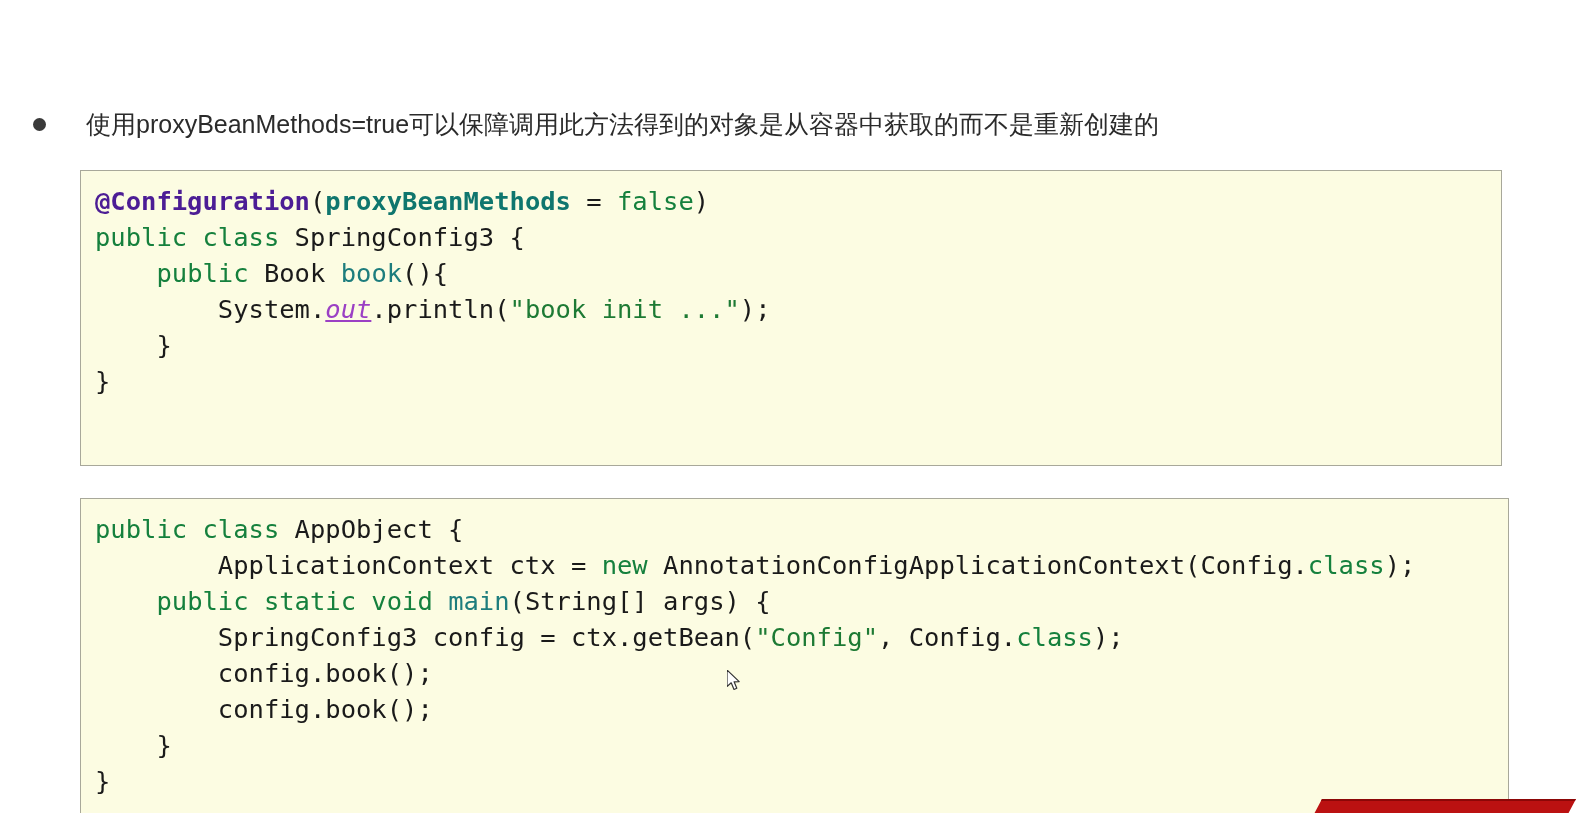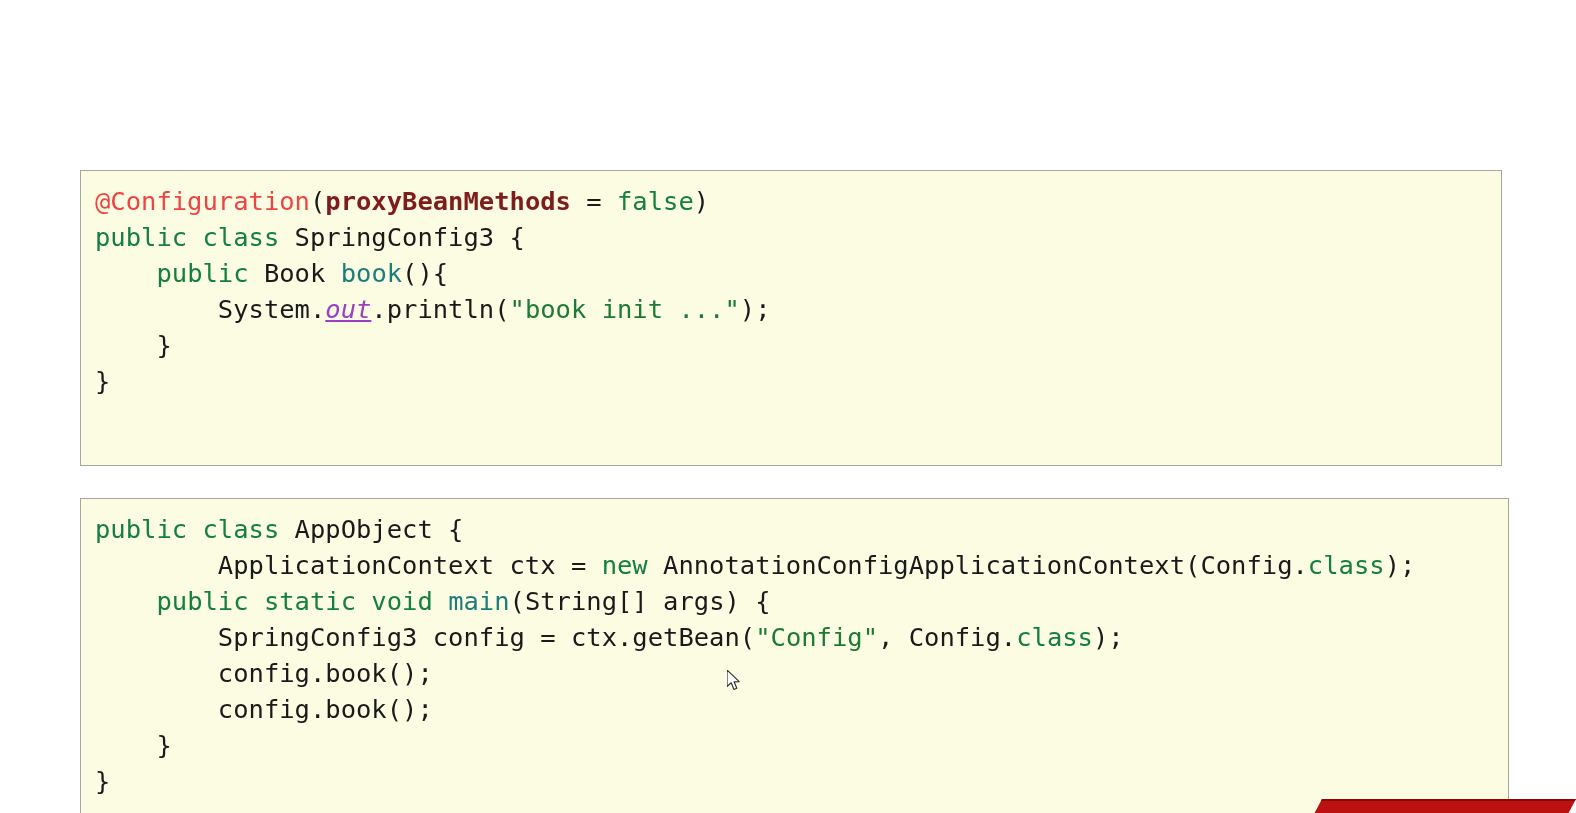--- a/index.html
+++ b/index.html
@@ -85,22 +85,22 @@
   .code-line {
     font-family: "DejaVu Sans Mono", "Liberation Mono", monospace;
     font-size: 25.5px;
     line-height: 36px;
     color: #1a1a1a;
     white-space: pre;
     letter-spacing: 0px;
   }
 
   
-  .tok-anno    { color: #ef4444; }            
-  .tok-attr    { color: #7f1d1d; font-weight: bold; } 
+  .tok-anno    { color: #4c1d95; font-weight: bold; }            
+  .tok-attr    { color: #0f766e; font-weight: bold; } 
   .tok-kw      { color: #15803d; }            
   .tok-method  { color: #1d7d7d; }            
   .tok-str     { color: #1d7a34; }            
   .tok-field   { color: #9b40c4; font-style: italic; text-decoration: underline; } 
   .tok-plain   { color: #1a1a1a; }
 
   
   .red-ribbon {
     position: absolute;
     left: 1322px;
@@ -122,20 +122,24 @@
     height: 22px;
     pointer-events: none;
   }
 </style>
 </head>
 <body>
 
 <div id="slide">
 
 
+  <div class="bullet-row">
+    <span class="bullet-dot"></span>
+    <span class="bullet-text">使用proxyBeanMethods=true可以保障调用此方法得到的对象是从容器中获取的而不是重新创建的</span>
+  </div>
 
   <div class="code-block" id="code-block-1">
 
     <div class="code-line"><span class="tok-anno">@Configuration</span><span class="tok-plain">(</span><span class="tok-attr">proxyBeanMethods</span><span class="tok-plain"> = </span><span class="tok-kw">false</span><span class="tok-plain">)</span></div>
 
     <div class="code-line"><span class="tok-kw">public class</span><span class="tok-plain"> SpringConfig3 {</span></div>
 
 
     <div class="code-line"><span class="tok-plain">    </span><span class="tok-kw">public</span><span class="tok-plain"> Book </span><span class="tok-method">book</span><span class="tok-plain">(){</span></div>
 

